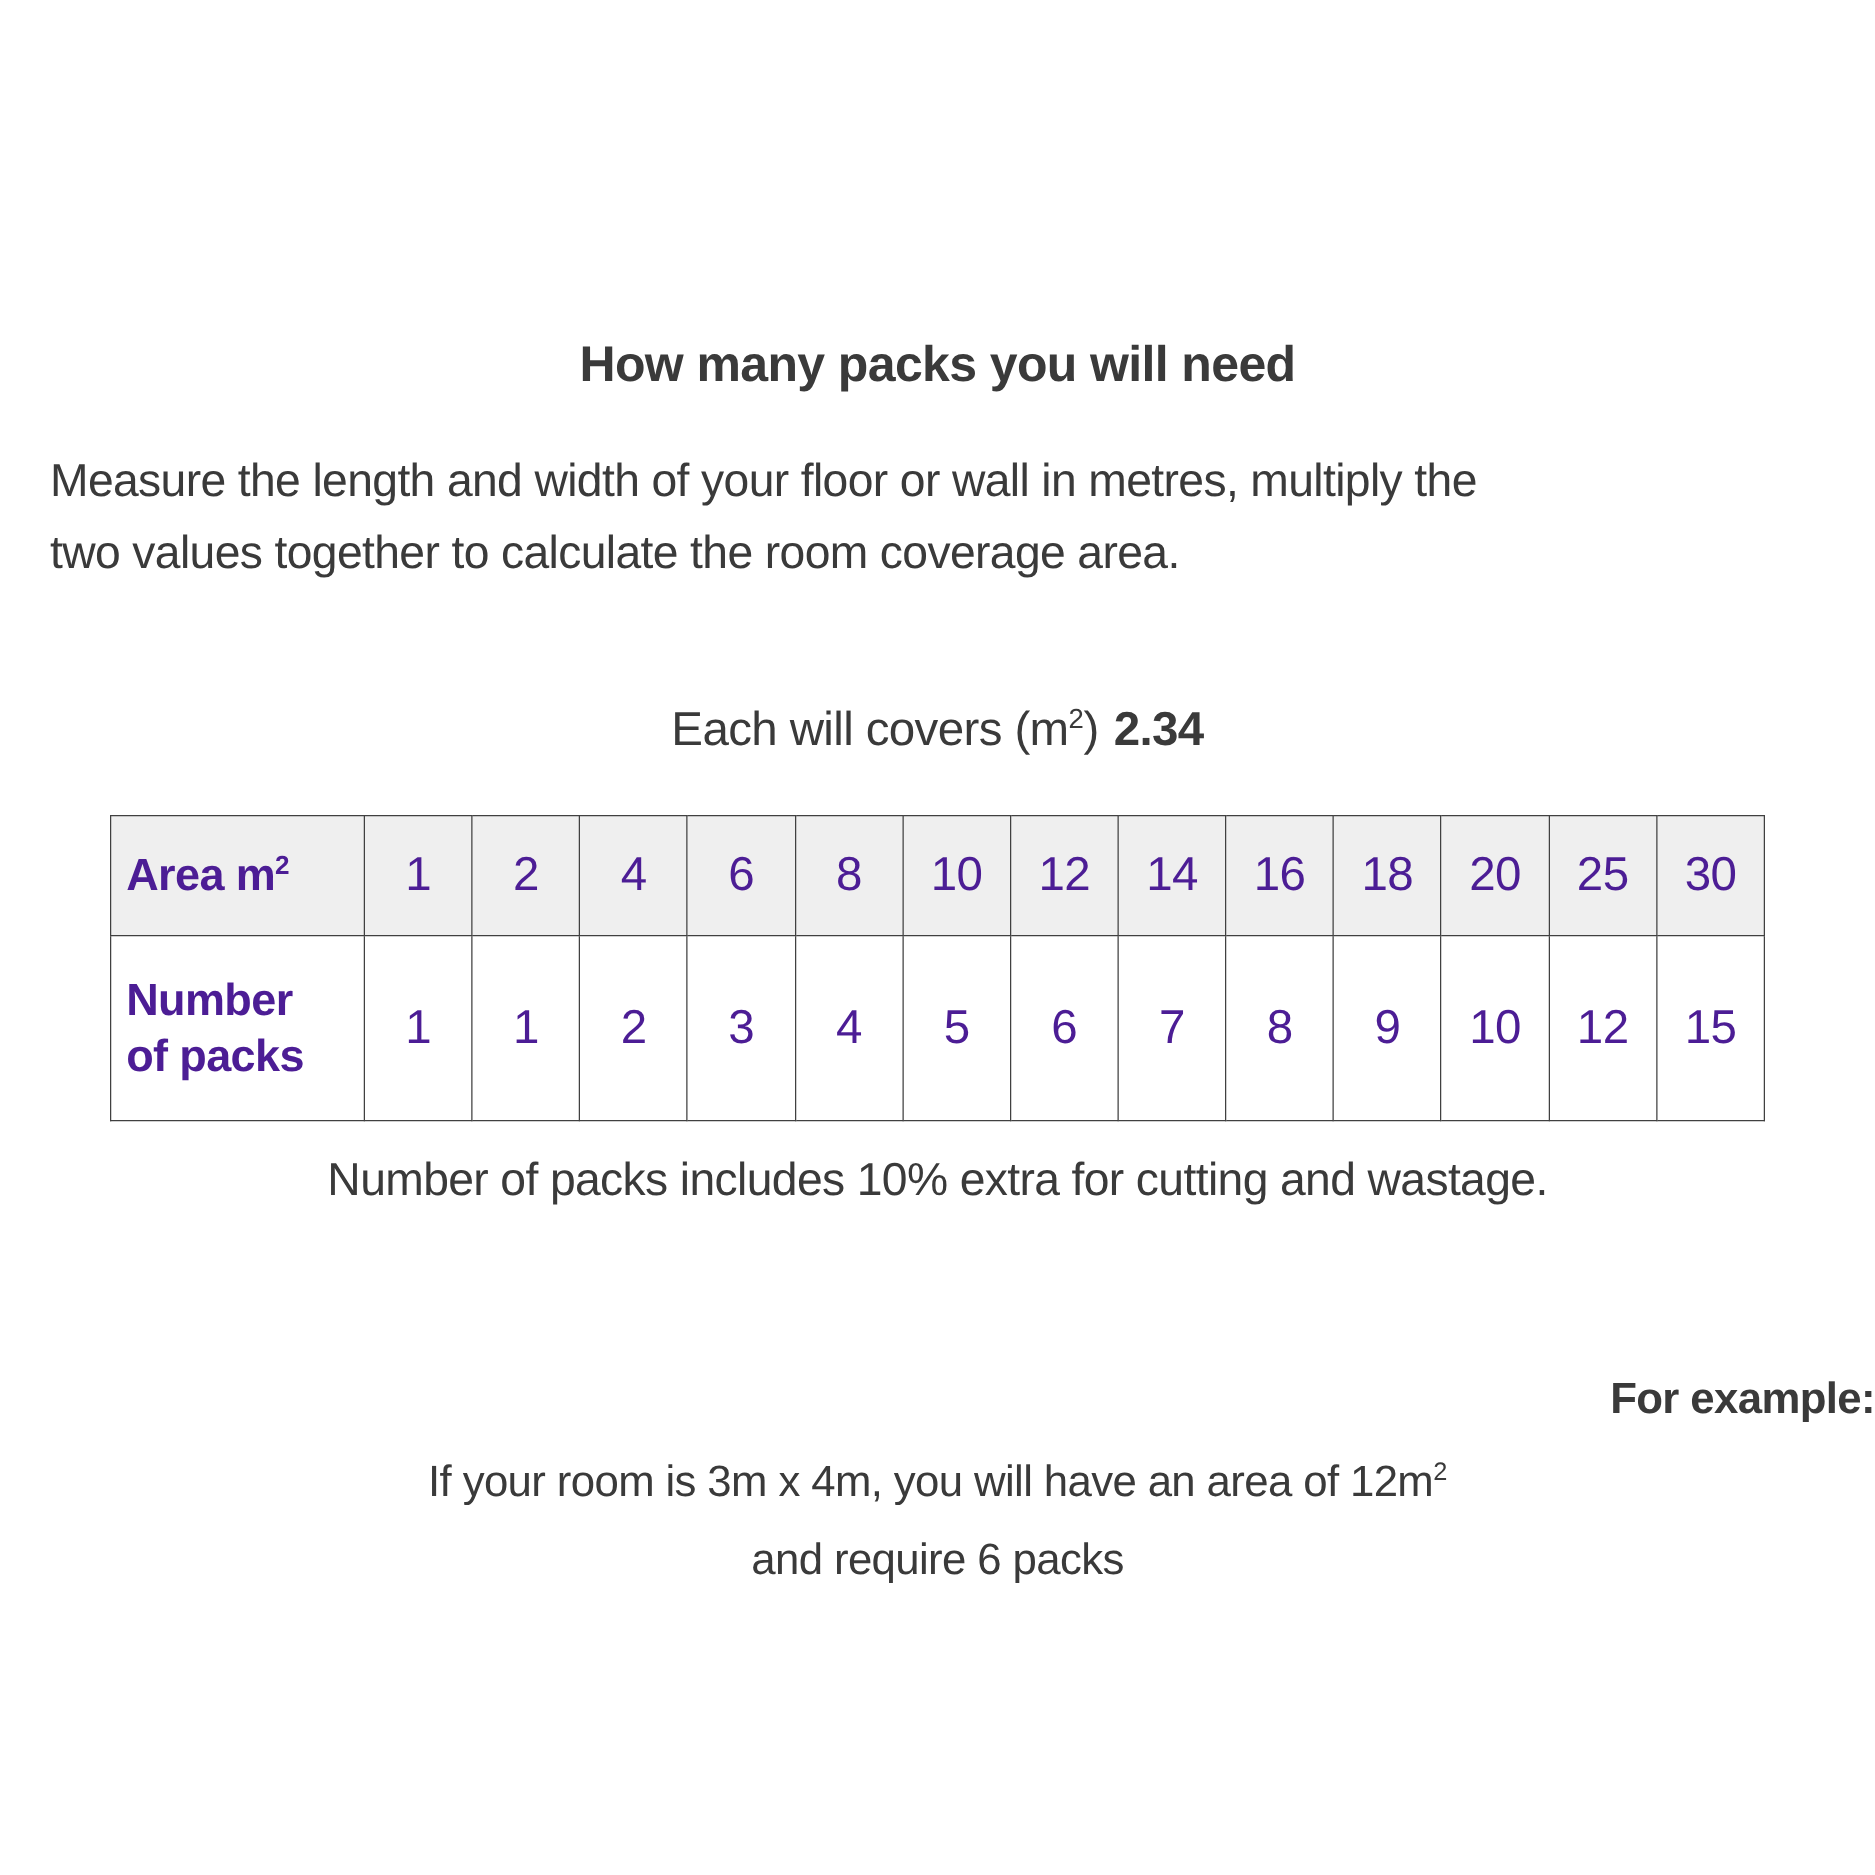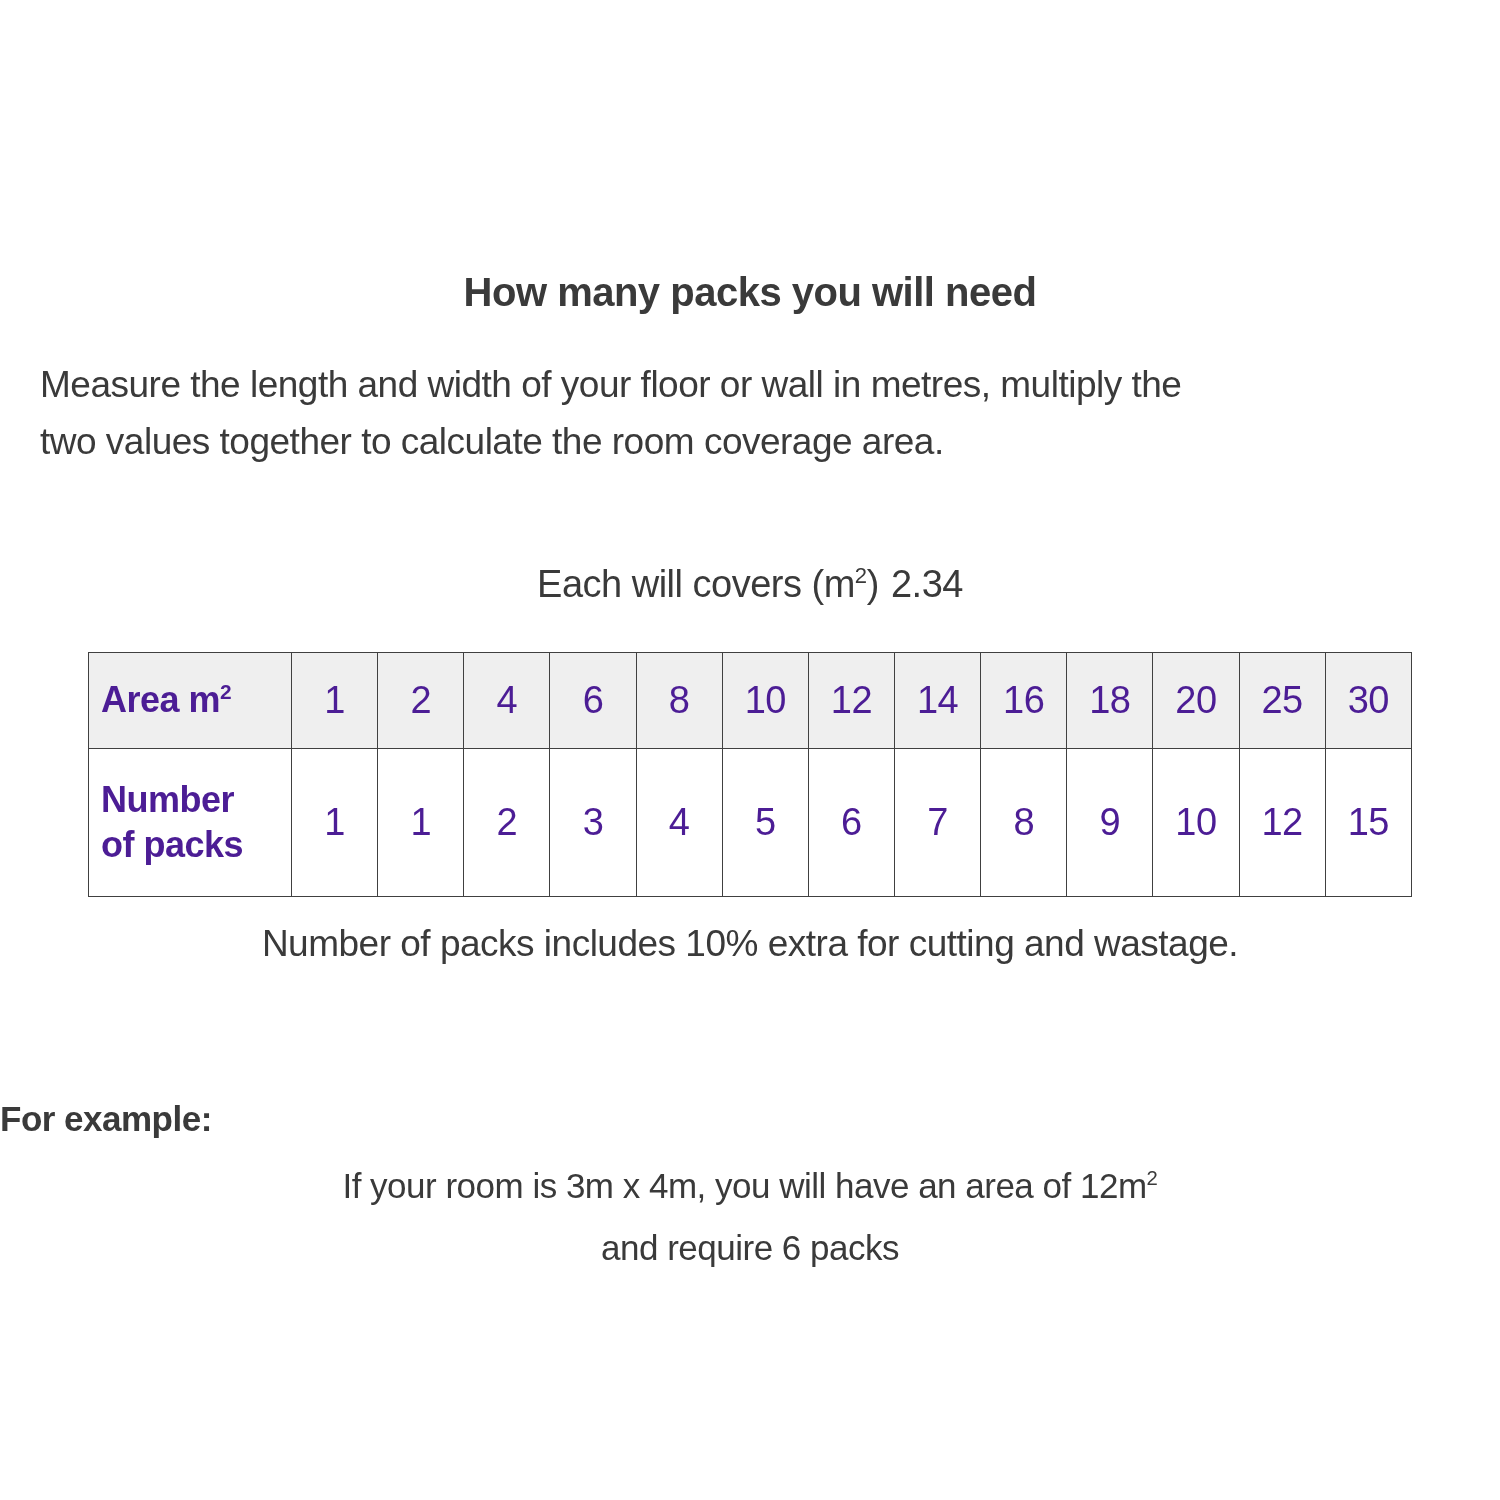--- a/index.html
+++ b/index.html
@@ -27,21 +27,21 @@
     margin: 42px 40px 0;
     font-size: 37px;
     line-height: 1.55;
   }
   .coverage {
     margin: 92px 0 0;
     text-align: center;
     font-size: 38px;
   }
   .coverage .coverage-value {
-    font-weight: 400;
+    font-weight: 700;
     margin-left: 12px;
     text-align: right;
   }
   sup {
     font-size: 0.58em;
     vertical-align: super;
     line-height: 0;
     letter-spacing: -0.3px;
   }
   table.packs-table {
@@ -67,21 +67,21 @@
   tr.packs-row th, tr.packs-row td { background: #ffffff; height: 147px; }
   table.packs-table td { text-align: center; font-weight: 400; }
   .lbl-line { display: block; line-height: 1.25; }
   .note {
     margin: 26px 0 0;
     text-align: center;
     font-size: 37px;
   }
   .example-heading {
     margin: 134px 0 0;
-    text-align: left;
+    text-align: right;
     font-size: 35px;
     font-weight: 700;
   }
   .example-line {
     margin: 0;
     text-align: center;
     font-size: 35px;
     line-height: 1.78;
   }
   .example-line.first { margin-top: 16px; }

